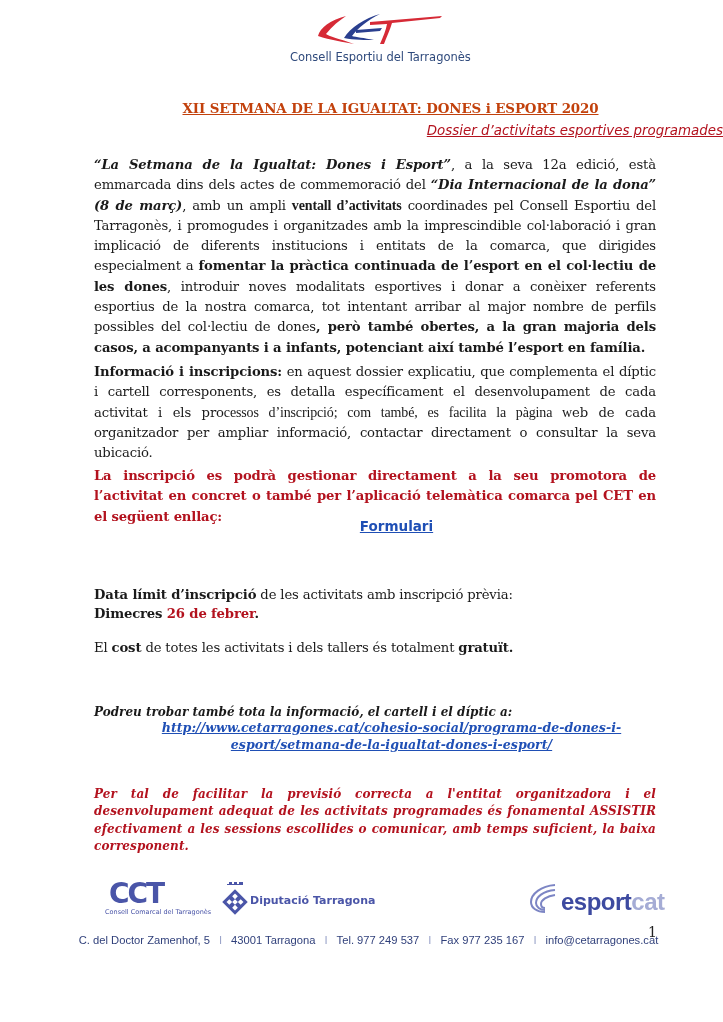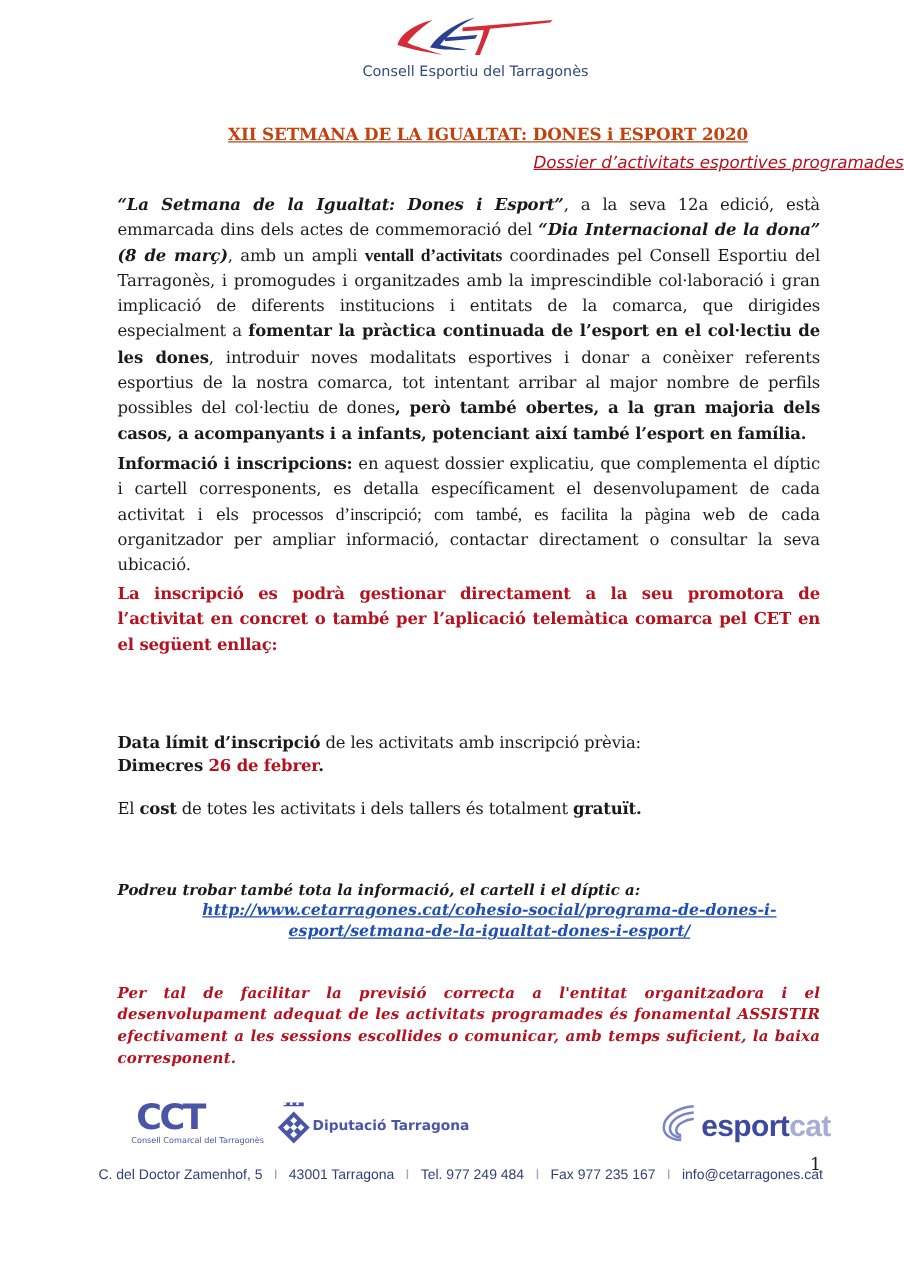--- a/index.html
+++ b/index.html
@@ -73,20 +73,21 @@
 
   <div class="para p1">
     <b><i>“La Setmana de la Igualtat: Dones i Esport”</i></b><span>, a la seva 12a edició, està emmarcada dins dels actes de commemoració del </span><b><i>“Dia Internacional de la dona” (8 de març)</i></b><span>, amb un ampli </span><span style="font-family:'Liberation Serif',serif;font-weight:bold;font-size:14px;">ventall d’activitats</span><span> coordinades pel Consell Esportiu del Tarragonès, i promogudes i organitzades amb la imprescindible col·laboració i gran implicació de diferents institucions i entitats de la comarca, que dirigides especialment a </span><b>fomentar la pràctica continuada de l’esport en el col·lectiu de les dones</b><span>, introduir noves modalitats esportives i donar a conèixer referents esportius de la nostra comarca, tot intentant arribar al major nombre de perfils possibles del col·lectiu de dones</span><b>, però també obertes, a la gran majoria dels casos, a acompanyants i a infants, potenciant així també l’esport en família.</b>
   </div>
 
   <div class="para p2">
     <b>Informació i inscripcions:</b><span> en aquest dossier explicatiu, que  complementa el díptic i cartell corresponents, es detalla específicament el desenvolupament de cada activitat i els pro</span><span style="font-family:'Liberation Serif',serif;font-size:14px;">cessos d’inscripció; com també, es facilita la pàgina w</span><span>eb de cada organitzador per ampliar informació, contactar directament o consultar la seva ubicació.</span>
   </div>
 
   <div class="para p3">La inscripció es podrà gestionar directament a la seu promotora de l’activitat en concret o també per l’aplicació telemàtica comarca pel CET en el següent enllaç:</div>
+  <div class="center-link">Formulari</div>
 
   <div class="line l2">
     <b>Data límit d’inscripció</b><span> de les activitats amb inscripció prèvia:</span>
   </div>
   <div class="line l3">
     <b>Dimecres </b><b class="red">26 de febrer</b><b>.</b>
   </div>
   <div class="line l4">
     <span>El </span><b>cost</b><span> de totes les activitats i dels tallers és totalment </span><b>gratuït.</b>
   </div>
@@ -126,16 +127,16 @@
       <path d="M30 3 C16 4, 6 12, 6 20 C6 26, 12 30, 20 30" fill="none" stroke="#7c85c4" stroke-width="2"></path>
       <path d="M30 8 C18 9, 11 15, 11 21 C11 25, 15 28, 20 28" fill="none" stroke="#7c85c4" stroke-width="2"></path>
       <path d="M30 13 C22 14, 16 18, 16 22 C16 25, 18 26, 20 26" fill="none" stroke="#7c85c4" stroke-width="2"></path>
     </svg>
     <div class="esp-name"><span>esport</span><span class="cat">cat</span></div>
   </div>
 
   <div class="pagenum">1</div>
 
   <div class="footer">
-    <span>C. del Doctor Zamenhof, 5</span><span class="sep">I</span><span>43001 Tarragona</span><span class="sep">I</span><span>Tel. 977 249 484</span><span class="sep">I</span><span>Fax 977 235 167</span><span class="sep">I</span><span>info@cetarragones.cat</span>
+    <span>C. del Doctor Zamenhof, 5</span><span class="sep">I</span><span>43001 Tarragona</span><span class="sep">I</span><span>Tel. 977 249 537</span><span class="sep">I</span><span>Fax 977 235 167</span><span class="sep">I</span><span>info@cetarragones.cat</span>
   </div>
 
 </div>
 
 </body></html>

